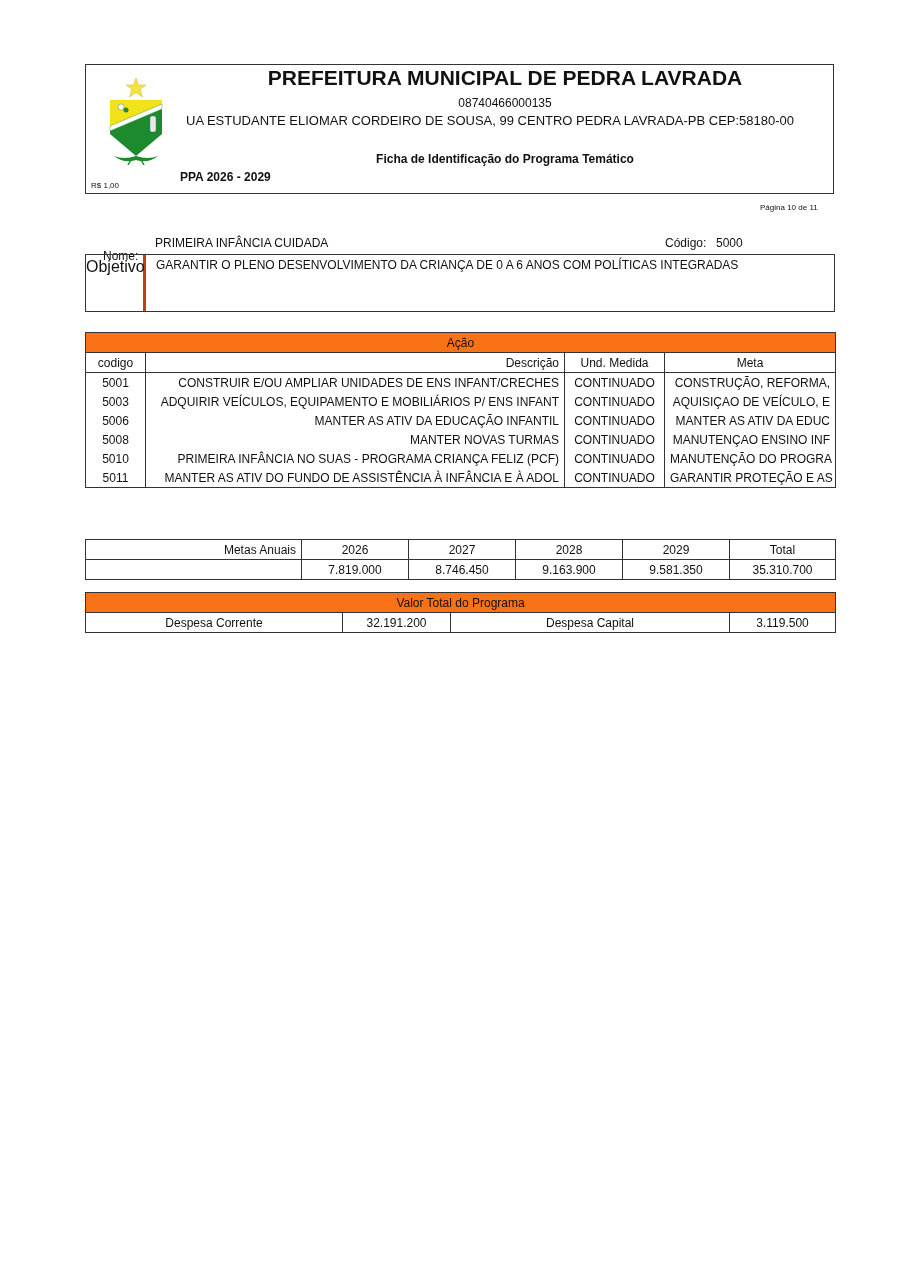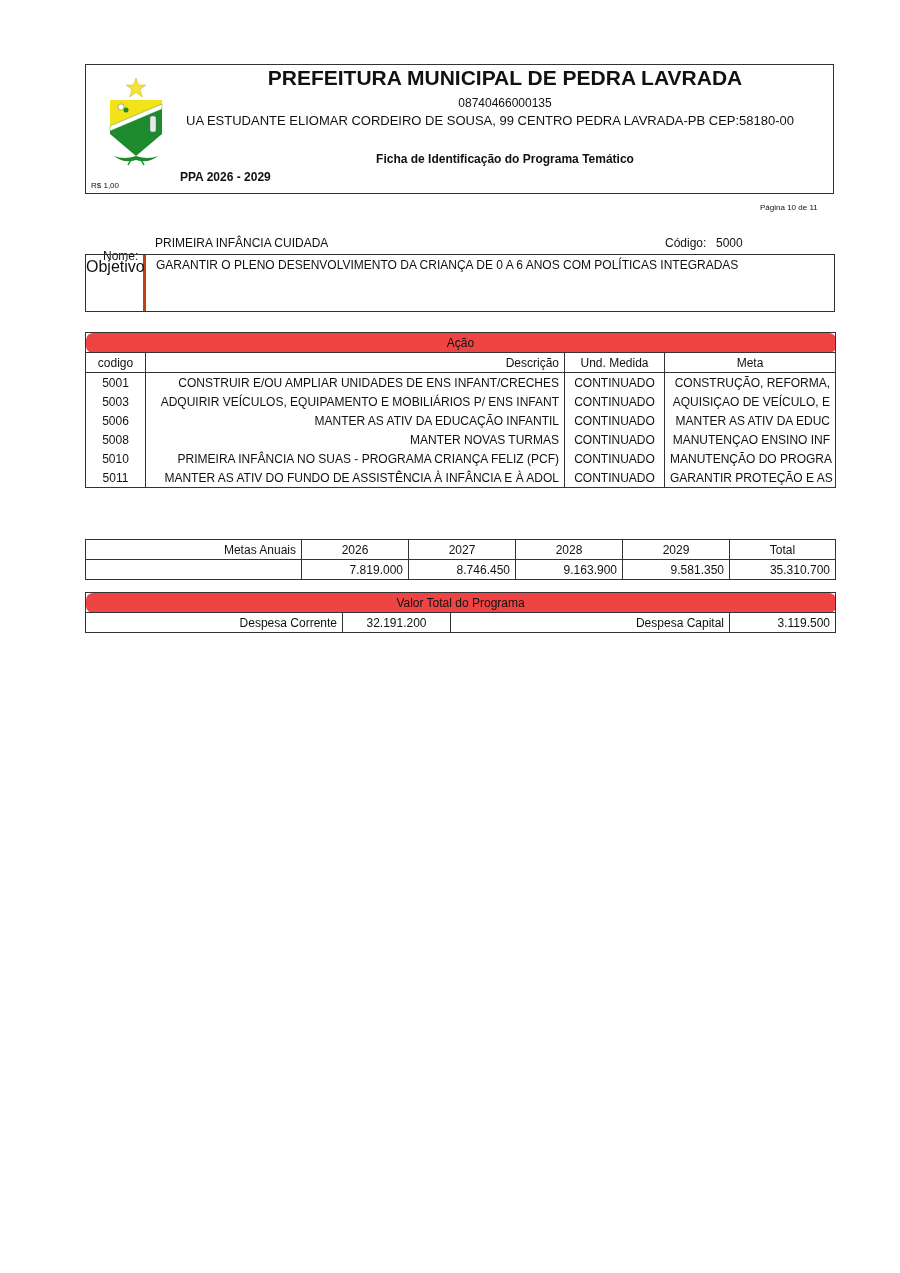--- a/index.html
+++ b/index.html
@@ -18,23 +18,23 @@
   .nome-label { left:103px; top:249px; font-size:12px; }
   .nome-val { left:155px; top:236px; font-size:12px; }
   .codigo-label { left:665px; top:236px; font-size:12px; }
   .codigo-val { left:716px; top:236px; font-size:12px; }
   .obj-box { left:85px; top:254px; width:750px; height:58px; border:1px solid #333; box-sizing:border-box; }
   .obj-label { left:86px; top:255px; width:60px; height:56px; border-right:3px solid #c2410c; font-size:16px; text-align:center; padding-top:3px; box-sizing:border-box; }
   .obj-val { left:156px; top:258px; font-size:12px; }
 
   table { border-collapse:collapse; font-size:12px; position:absolute; table-layout:fixed; }
   td, th { border:1px solid #333; padding:0 5px; height:19px; font-weight:normal; white-space:nowrap; overflow:hidden; }
-  .gray { background:#ef4444;border-radius:7px; }
+  .gray { background:#f97316; }
   .c { text-align:center; }
-  .r { text-align:right; }
+  .r { text-align:center; }
   .l { text-align:right; }
   .acao-table { left:85px; top:332px; width:750px; }
   .acao-table td.nb { border-top:none; border-bottom:none; }
   .metas-table { left:85px; top:539px; width:750px;border-radius:16px; }
   .valor-table { left:85px; top:592px; width:750px; }
 </style>
 </head>
 <body>
 
 <div class="abs header-box"></div>

